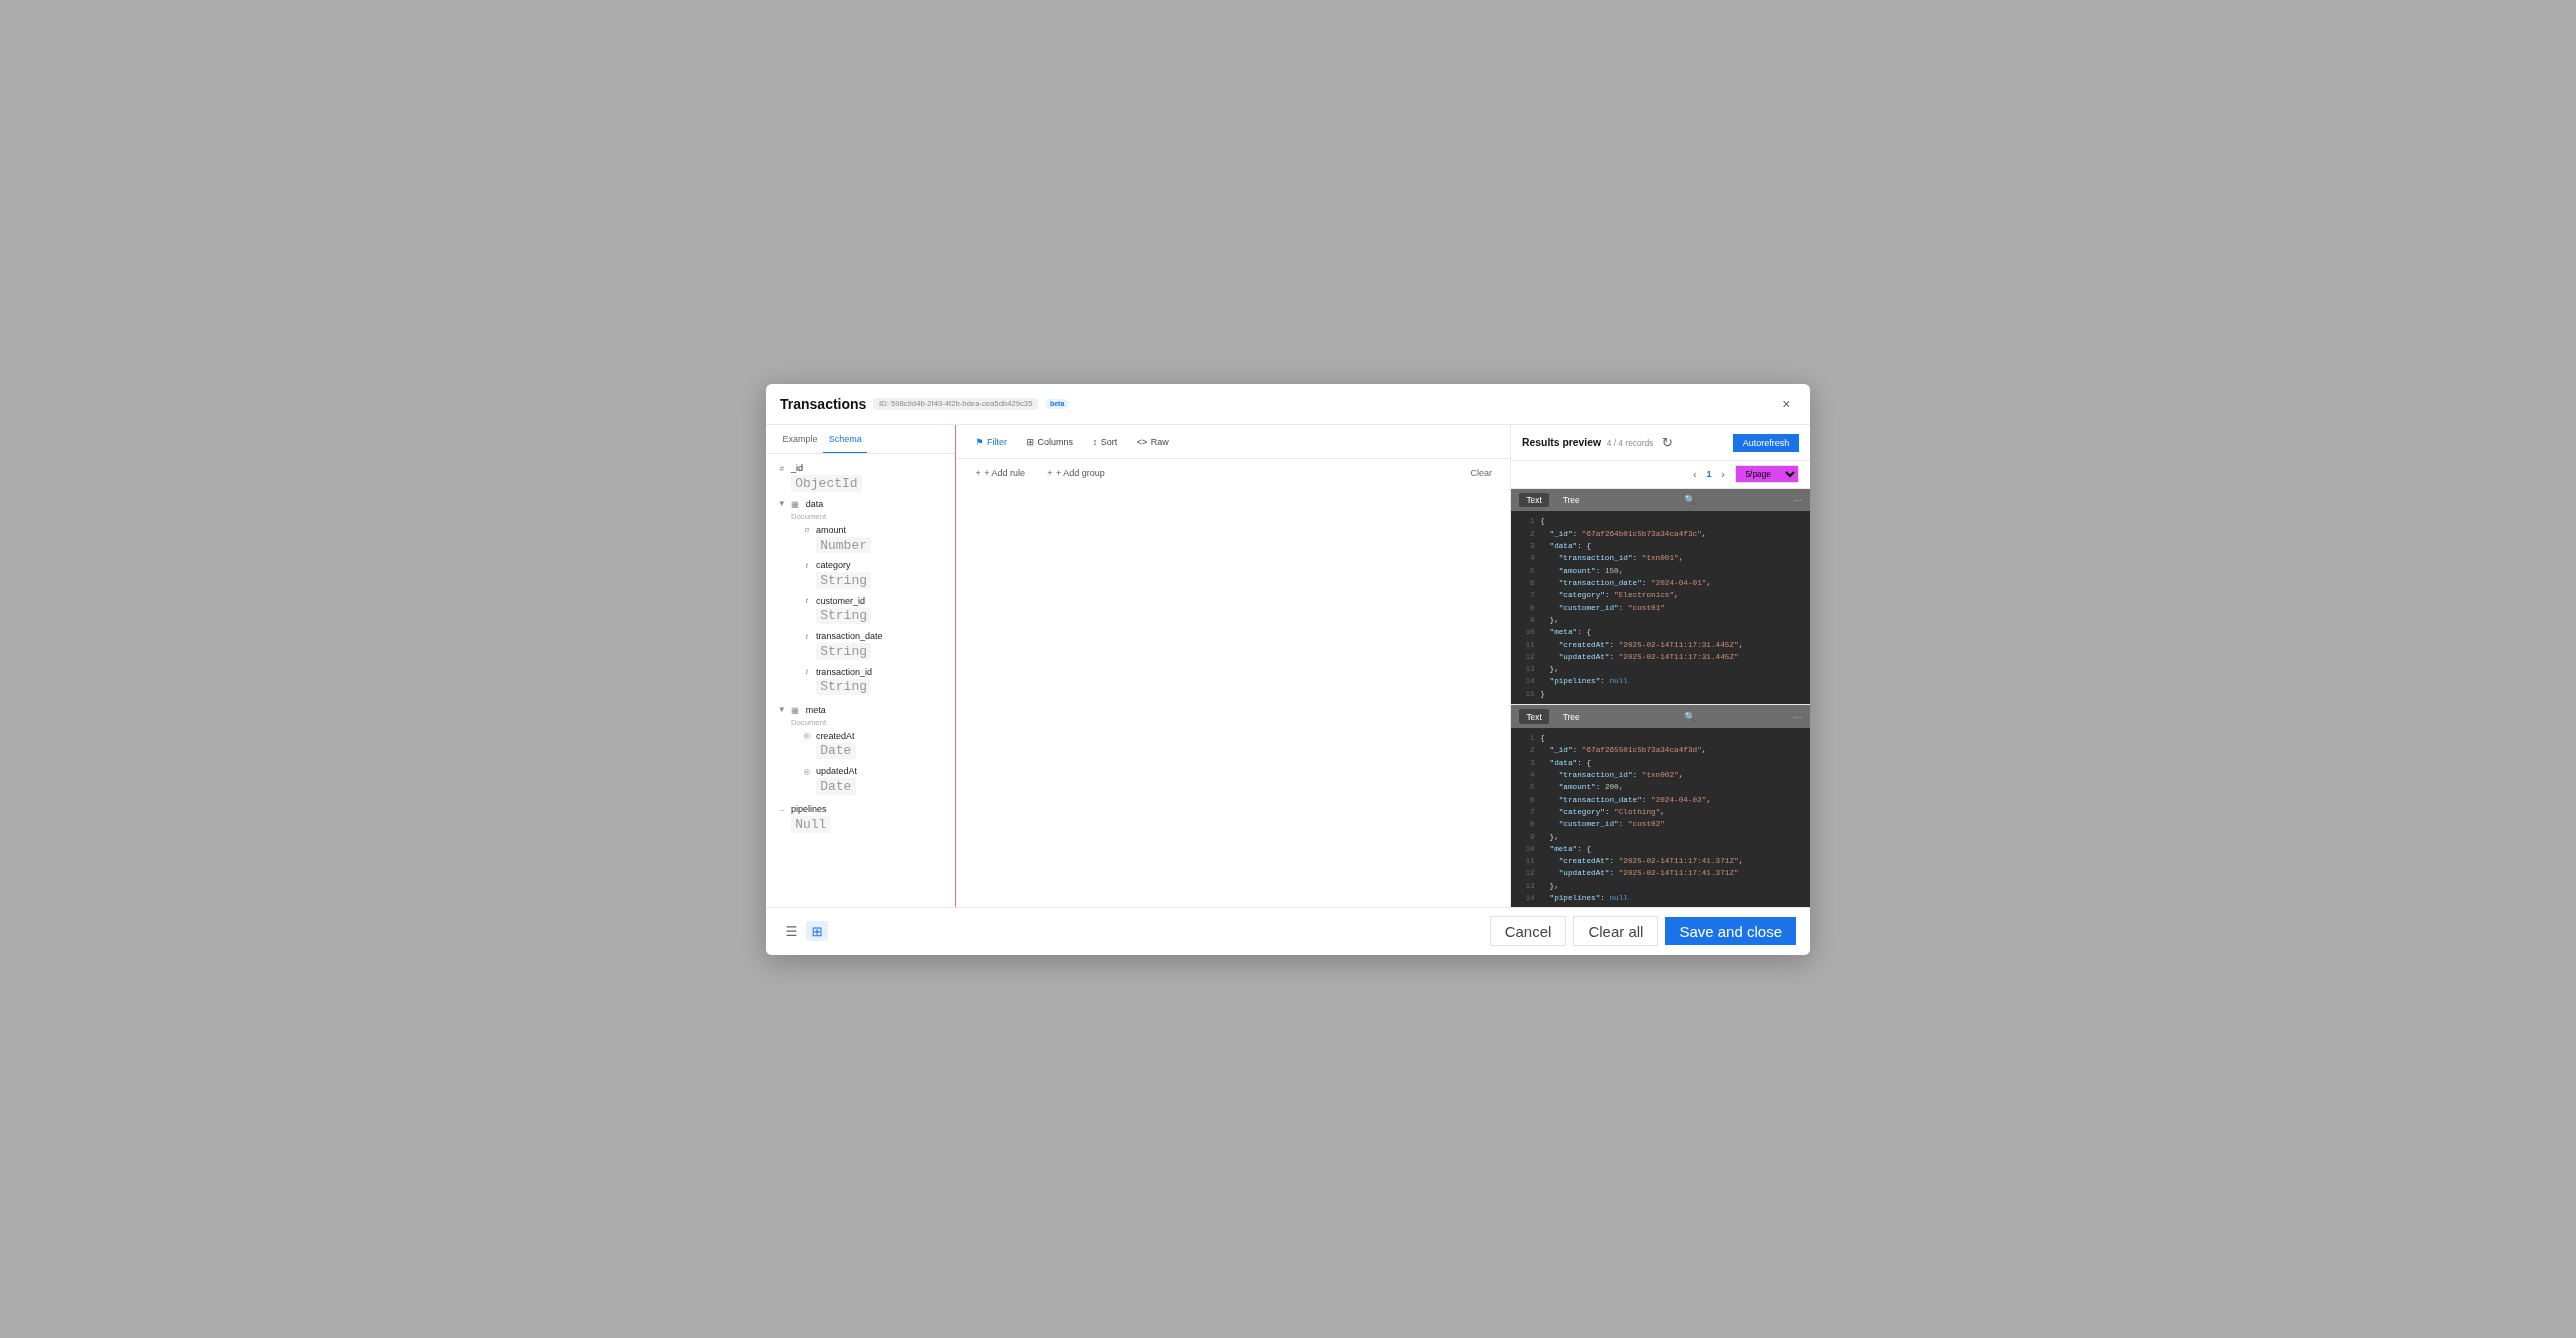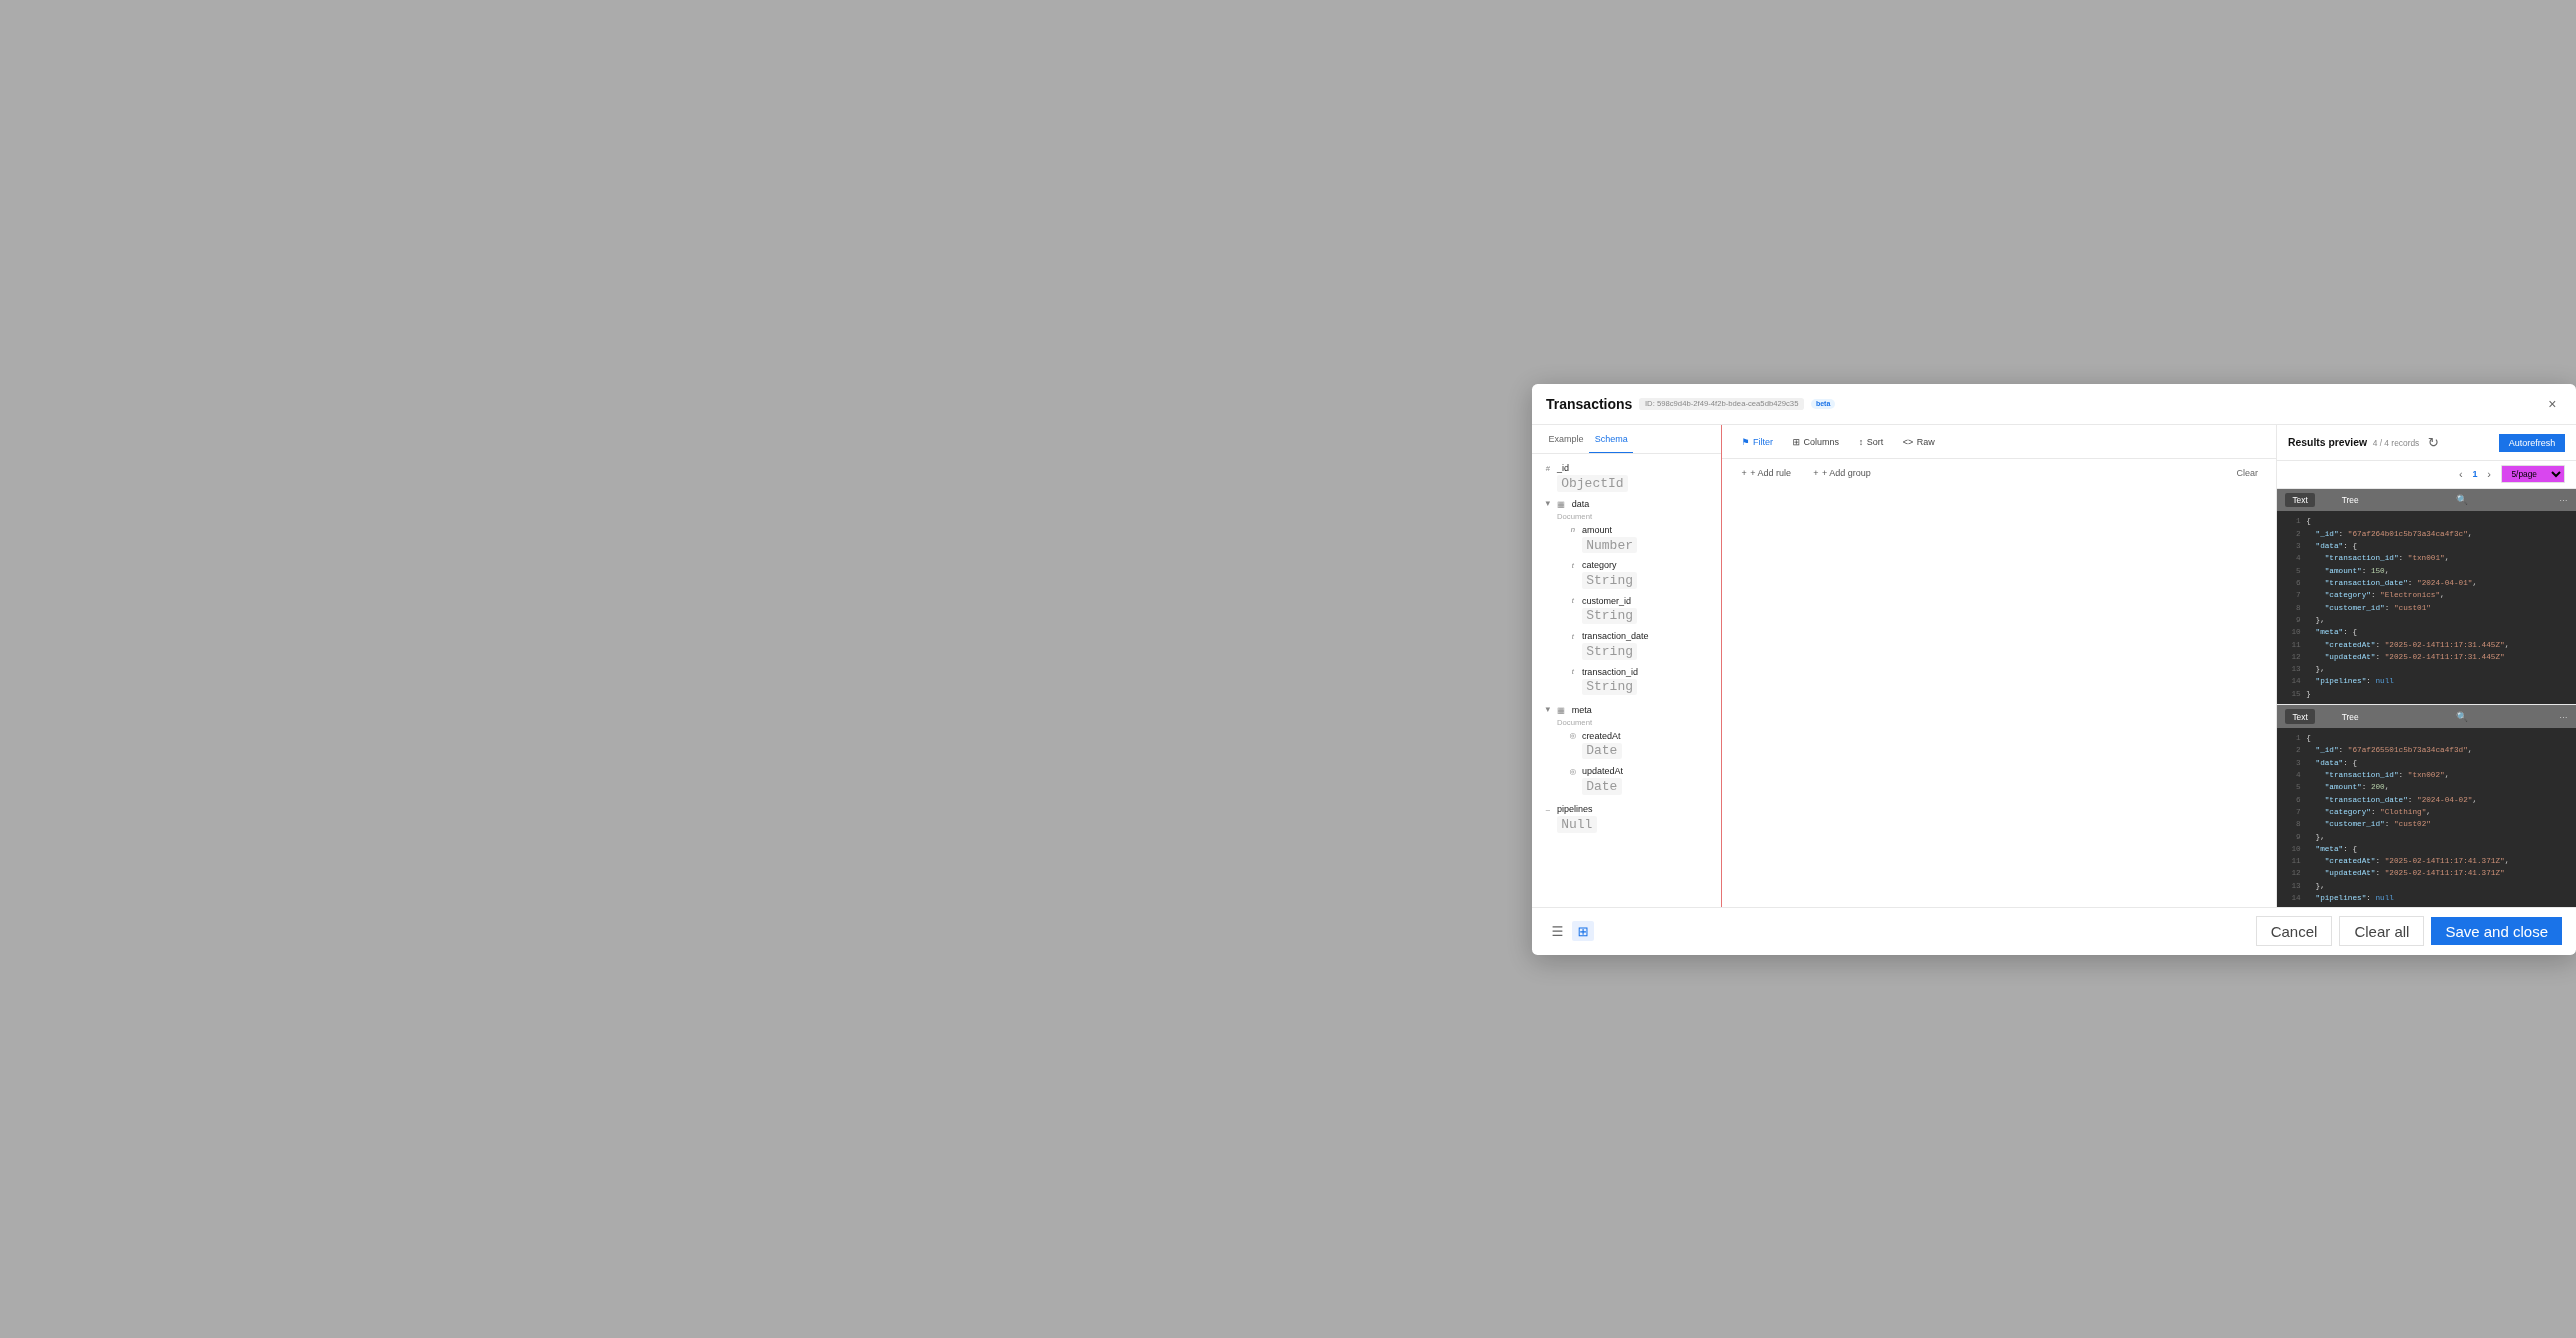--- a/index.html
+++ b/index.html
@@ -8,21 +8,21 @@
       font-size: 9px;
       background: #f5f5f5;
       color: #333;
     }
     .modal-overlay {
       position: fixed;
       inset: 0;
       background: rgba(0,0,0,0.3);
       display: flex;
       align-items: center;
-      justify-content: flex-end;
+      justify-content: center;
     }
     .modal {
       background: #fff;
       border-radius: 5.6px;
       width: 1044px;
       height: 571px;
       display: flex;
       flex-direction: column;
       box-shadow: 0 5.6px 28px rgba(0,0,0,0.25);
       overflow: hidden;
@@ -301,21 +301,21 @@
       flex-direction: column;
       gap: 0;
     }
     .result-card {
       border-bottom: 0.7px solid #e8e8e8;
       flex-shrink: 0;
     }
     .result-card-header {
       display: flex;
       align-items: center;
-      gap: 20px;
+      gap: 7px;
       padding: 4.2px 8.4px;
       background: #6d6d6d;
     }
     .result-tab {
       padding: 2.1px 7px;
       font-size: 8.4px;
       border-radius: 2.1px;
       cursor: pointer;
       color: #fff;
     }

